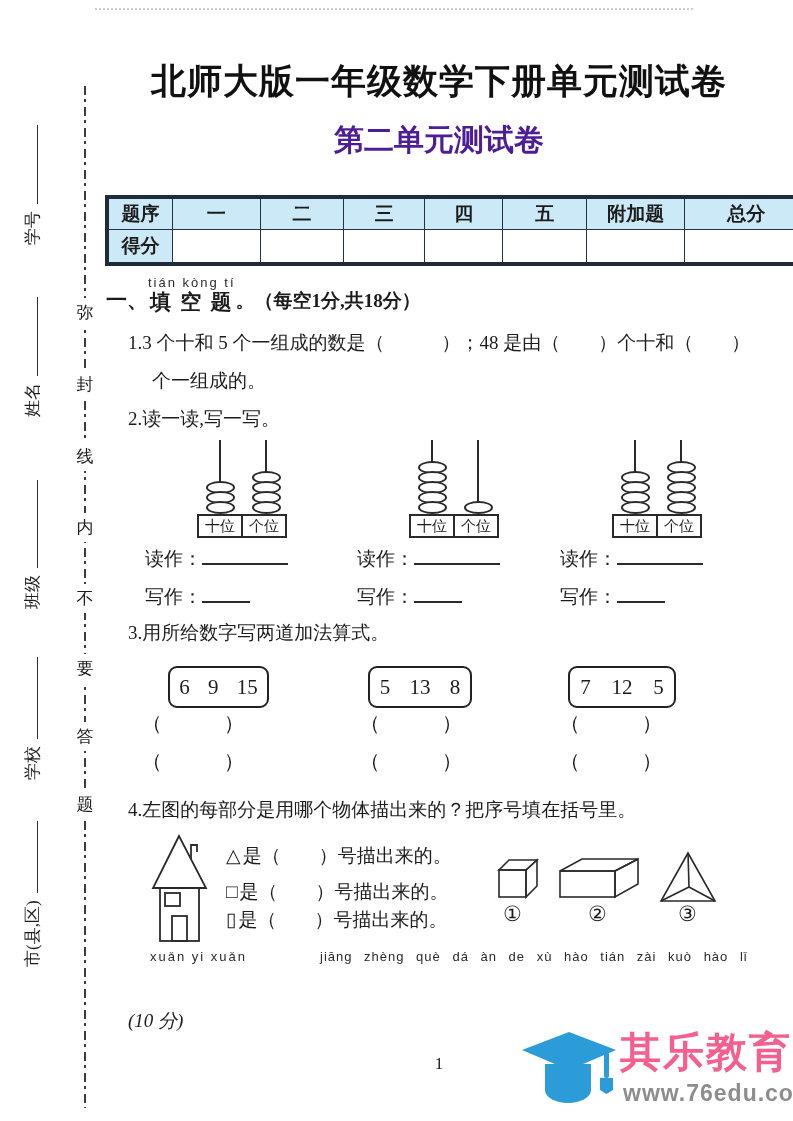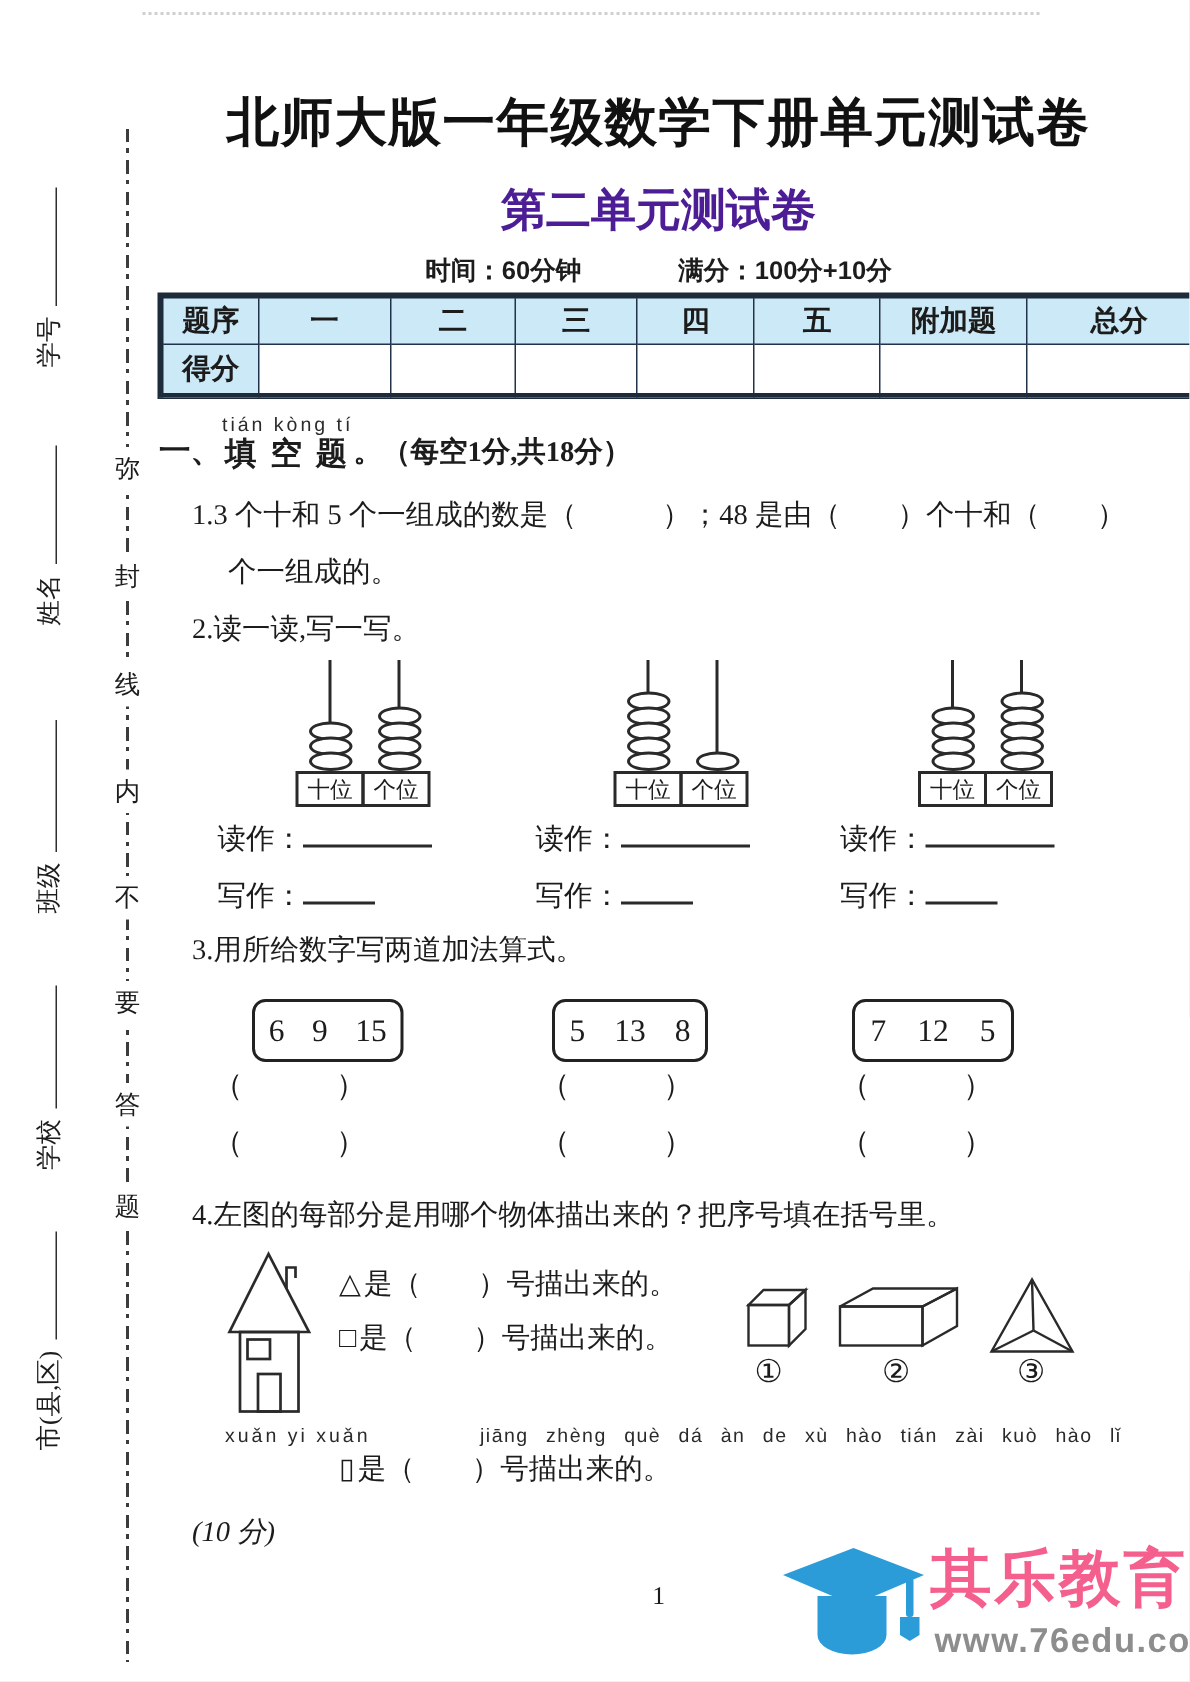--- a/index.html
+++ b/index.html
@@ -80,21 +80,21 @@
   .num-box{position:absolute;top:666px;height:38px;border:2.5px solid #222;border-radius:9px;
     display:flex;align-items:center;justify-content:space-around;font-size:21px;font-family:"Liberation Serif",serif;}
   .nb1{left:168px;width:97px}.nb2{left:368px;width:100px}.nb3{left:568px;width:104px}
   .paren-row{position:absolute;width:102px;display:flex;justify-content:space-between;font-size:20px;}
   .pr-t1{top:710px}.pr-t2{top:748px}
   .pr-a{left:142px}.pr-b{left:360px}.pr-c{left:560px}
 
   
   .house-svg{position:absolute;left:150px;top:832px;}
   .q4-opt{position:absolute;left:226px;font-size:19px;white-space:nowrap;}
-  .q4o1{top:843px}.q4o2{top:879px}.q4o3{top:966px}
+  .q4o1{top:843px}.q4o2{top:879px}.q4o3{top:907px}
   .q4-shape{display:inline-block;margin-right:2px;font-size:19px;}
   .obj-svg{position:absolute;}
   .obj-cube{left:496px;top:857px}
   .obj-cuboid{left:558px;top:856px}
   .obj-pyramid{left:658px;top:851px}
   .obj-num{position:absolute;top:902px;font-size:21px;}
   .on1{left:503px}.on2{left:588px}.on3{left:678px}
 
   
   .sec2-py1{position:absolute;left:150px;top:950px;text-align:center;}
@@ -144,24 +144,20 @@
     <span>学校</span>
       <span class="sb-line"></span>
   </div>
   <div class="sb-field f5">
     <span>市(县,区)</span>
       <span class="sb-line"></span>
   </div>
 
   <div class="main-title">北师大版一年级数学下册单元测试卷</div>
   <div class="sub-title">第二单元测试卷</div>
-  <div class="info-line">
-    <span>时间：60分钟</span>
-    <span>满分：100分+10分</span>
-  </div>
 
   <table class="score-table">
     <tbody>
         <tr>
       <th class="hd w1">题序</th>
       <th class="hd w2">一</th>
       <th class="hd w3">二</th>
       <th class="hd w4">三</th>
       <th class="hd w5">四</th>
       <th class="hd w6">五</th>

